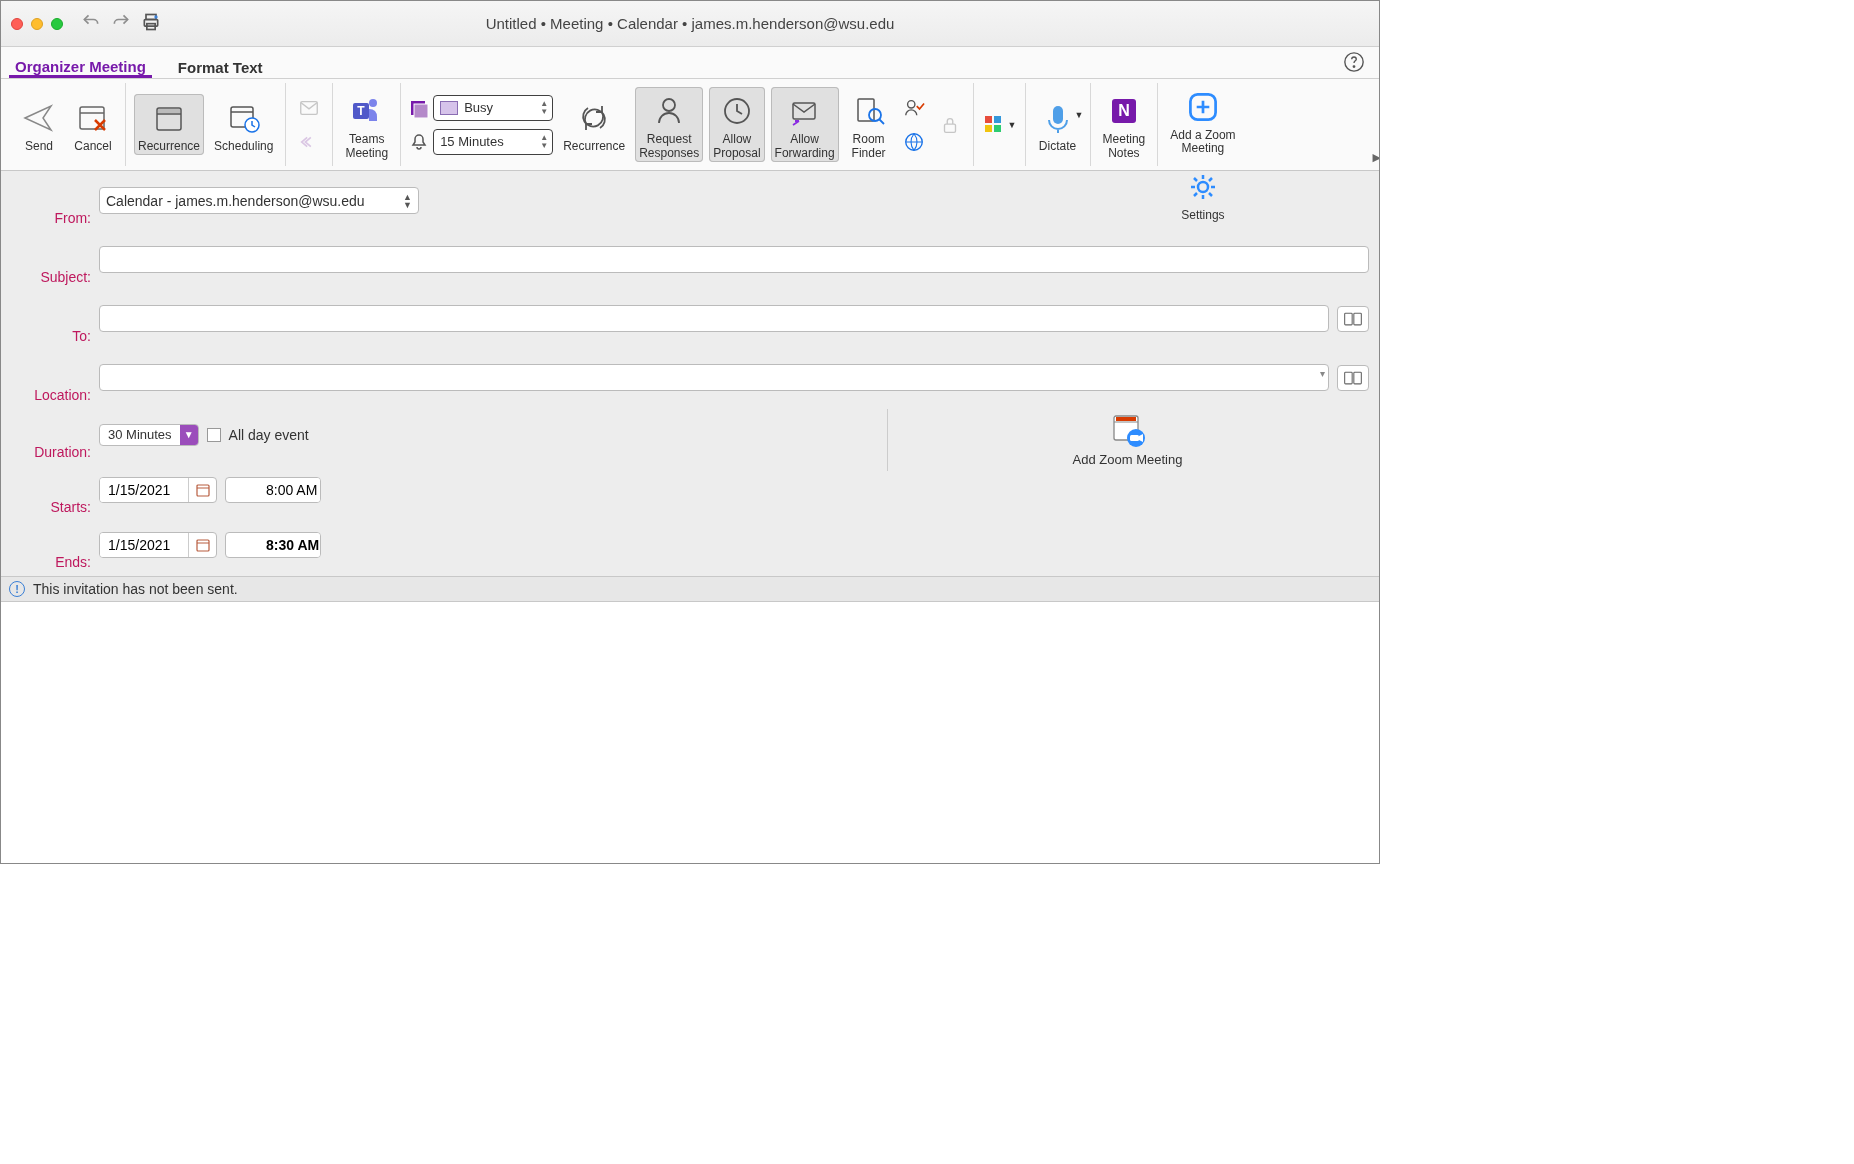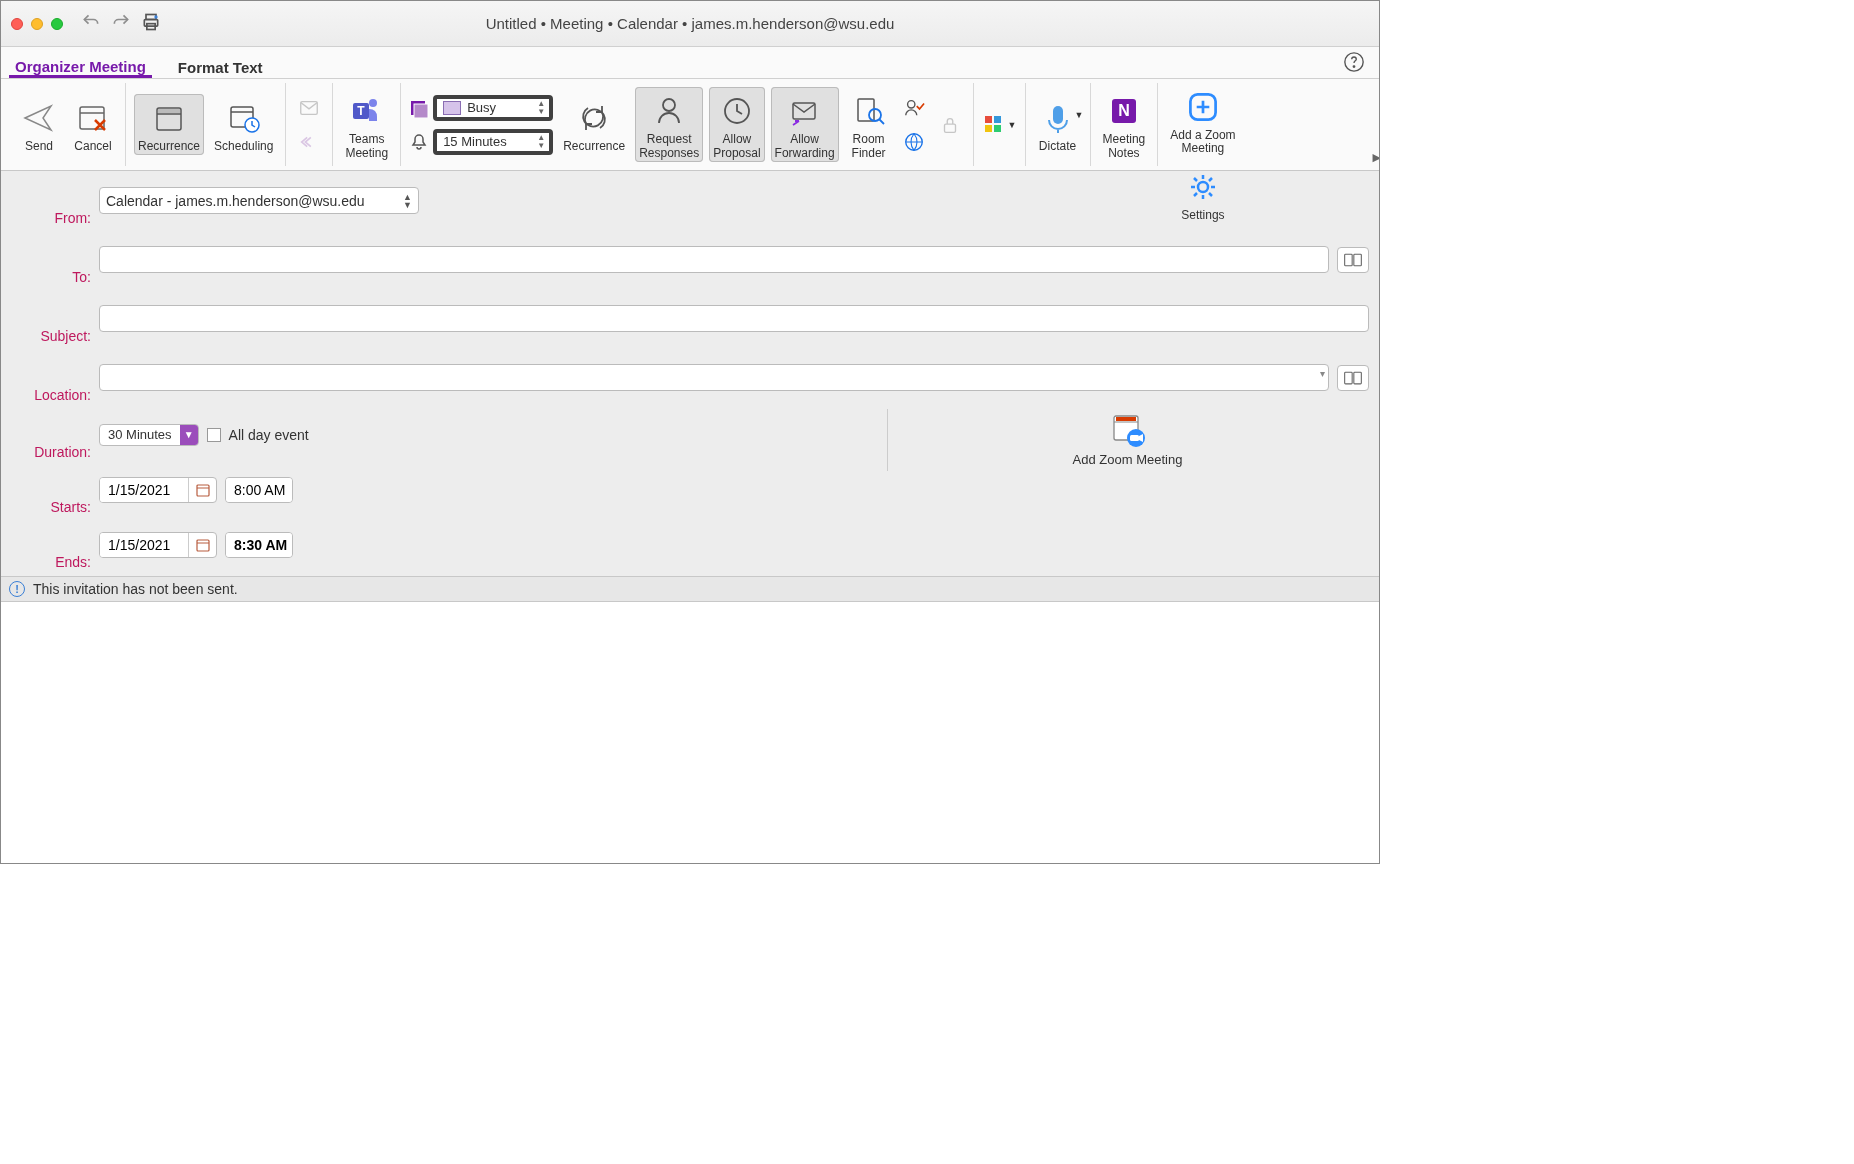--- a/index.html
+++ b/index.html
@@ -100,21 +100,21 @@
     width: 30px; height: 30px;
     display: flex; align-items: center; justify-content: center;
     border-radius: 4px;
     cursor: pointer;
   }
   .rbutton-sm svg { width: 22px; height: 22px; }
   .vcol { display:flex; flex-direction:column; gap:4px; }
 
   .combo {
     display: flex; align-items: center;
-    border: 4px solid #404040;
+    border: 1px solid #404040;
     border-radius: 4px;
     background: #fff;
     height: 26px;
     padding: 0 4px 0 6px;
     font-size: 13px;
     gap: 6px;
     width: 120px;
     position: relative;
   }
   .combo .swatch { width: 18px; height: 14px; border: 1px solid #8a6db3; background: #d6c3ea; }
@@ -203,21 +203,21 @@
   }
   .date-input-wrap input {
     border:none; outline:none; height:100%; padding:0 8px; font-size:14px;
     width: 88px;
   }
   .date-input-wrap .cal-btn {
     width: 28px; height:100%; border-left:1px solid #ccc;
     display:flex; align-items:center; justify-content:center;
     cursor:pointer;
   }
-  .time-input { width: 68px; }
+  .time-input { width: 96px; padding-left: 32px; }
 
   .zoom-panel {
     position: absolute;
     right: 12px;
     top: 2px;
     width: 480px;
     height: 62px;
     border-left: 1px solid #ccc;
     display:flex; flex-direction:column; align-items:center; justify-content:center;
   }
@@ -550,33 +550,33 @@
     <div class="select-input" style="min-width:320px; flex:none;">
       <span>Calendar - james.m.henderson@wsu.edu</span>
       <span class="updown">
           <span>▲</span>
           <span>▼</span>
         </span>
     </div>
   </div>
 
   <div class="form-row">
+    <div class="form-label">Subject:</div>
+    <input class="text-input" value="" style="">
+  </div>
+
+  <div class="form-row">
     <div class="form-label">To:</div>
     <input class="text-input" value="" style="">
     <div class="addr-book-btn">
       <svg width="20" height="16" viewBox="0 0 24 18">
           <rect x="2" y="2" width="9" height="14" rx="1" fill="none" stroke="#666" stroke-width="1.3"></rect>
           <rect x="13" y="2" width="9" height="14" rx="1" fill="none" stroke="#666" stroke-width="1.3"></rect>
         </svg>
     </div>
-  </div>
-
-  <div class="form-row">
-    <div class="form-label">Subject:</div>
-    <input class="text-input" value="" style="">
   </div>
 
   <div class="form-row">
     <div class="form-label">Location:</div>
     <div class="location-wrap">
       <input class="text-input" style="flex: 1 1 0%;" value="">
       <span class="loc-dd">▾</span>
     </div>
     <div class="addr-book-btn">
       <svg width="20" height="16" viewBox="0 0 24 18">

